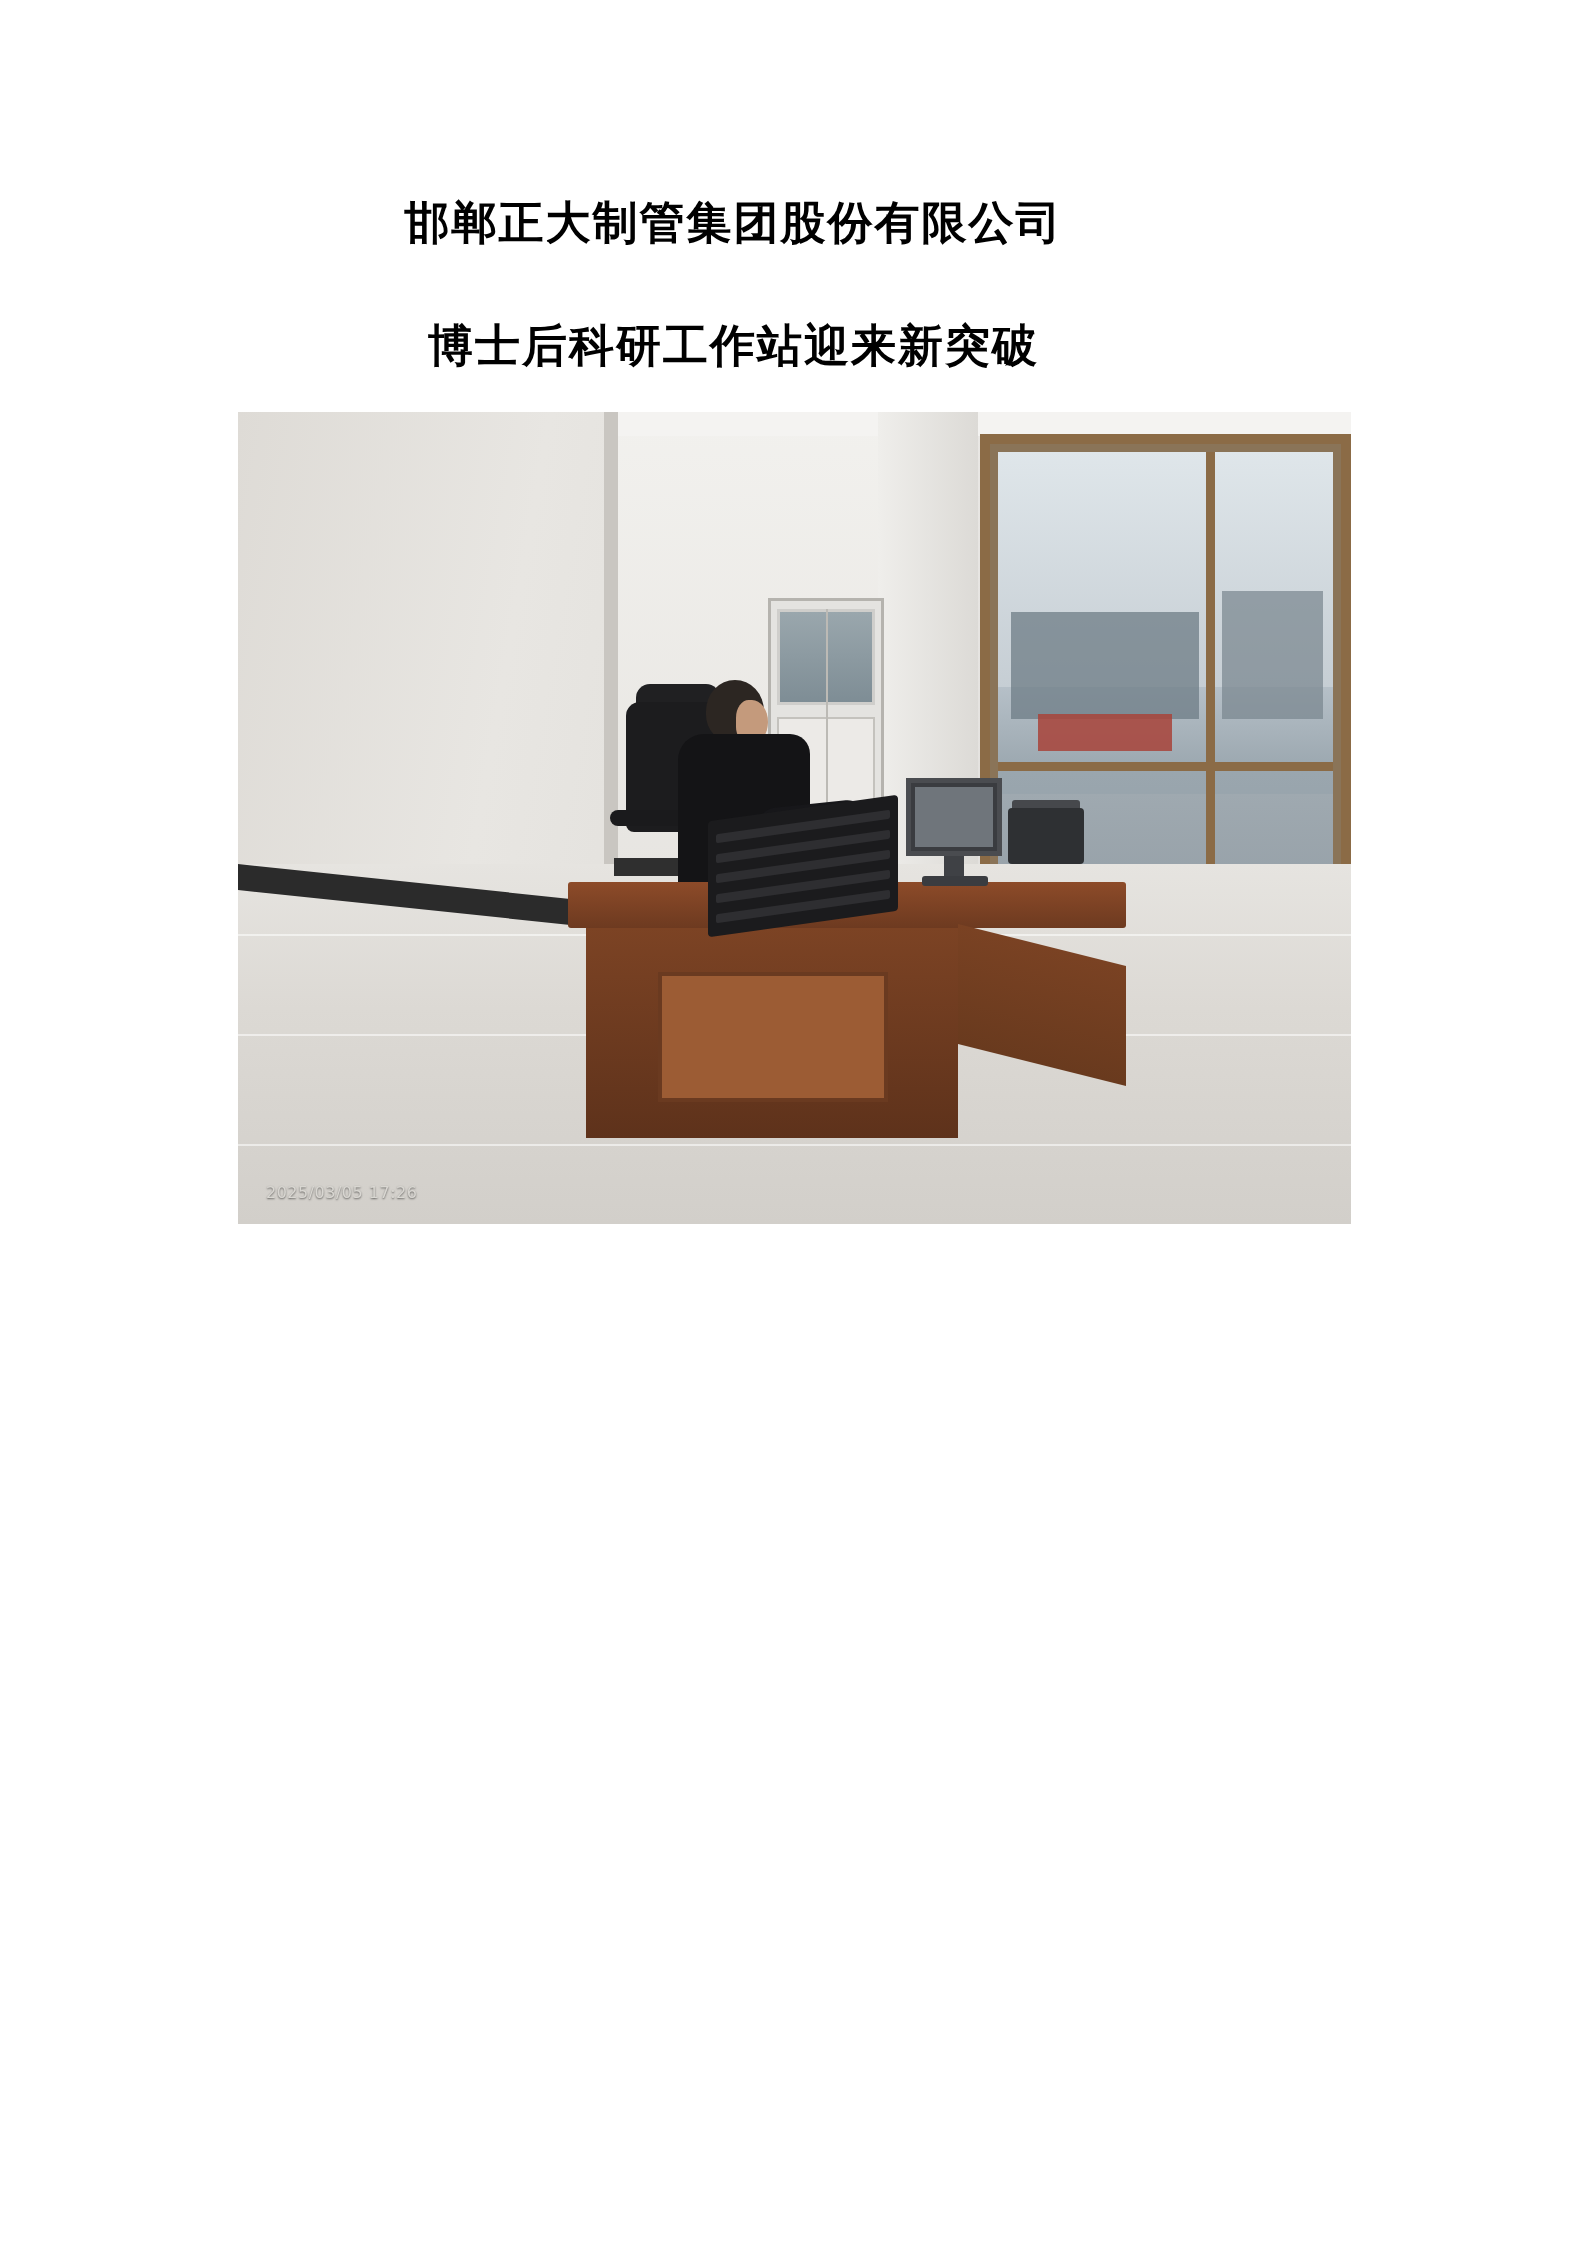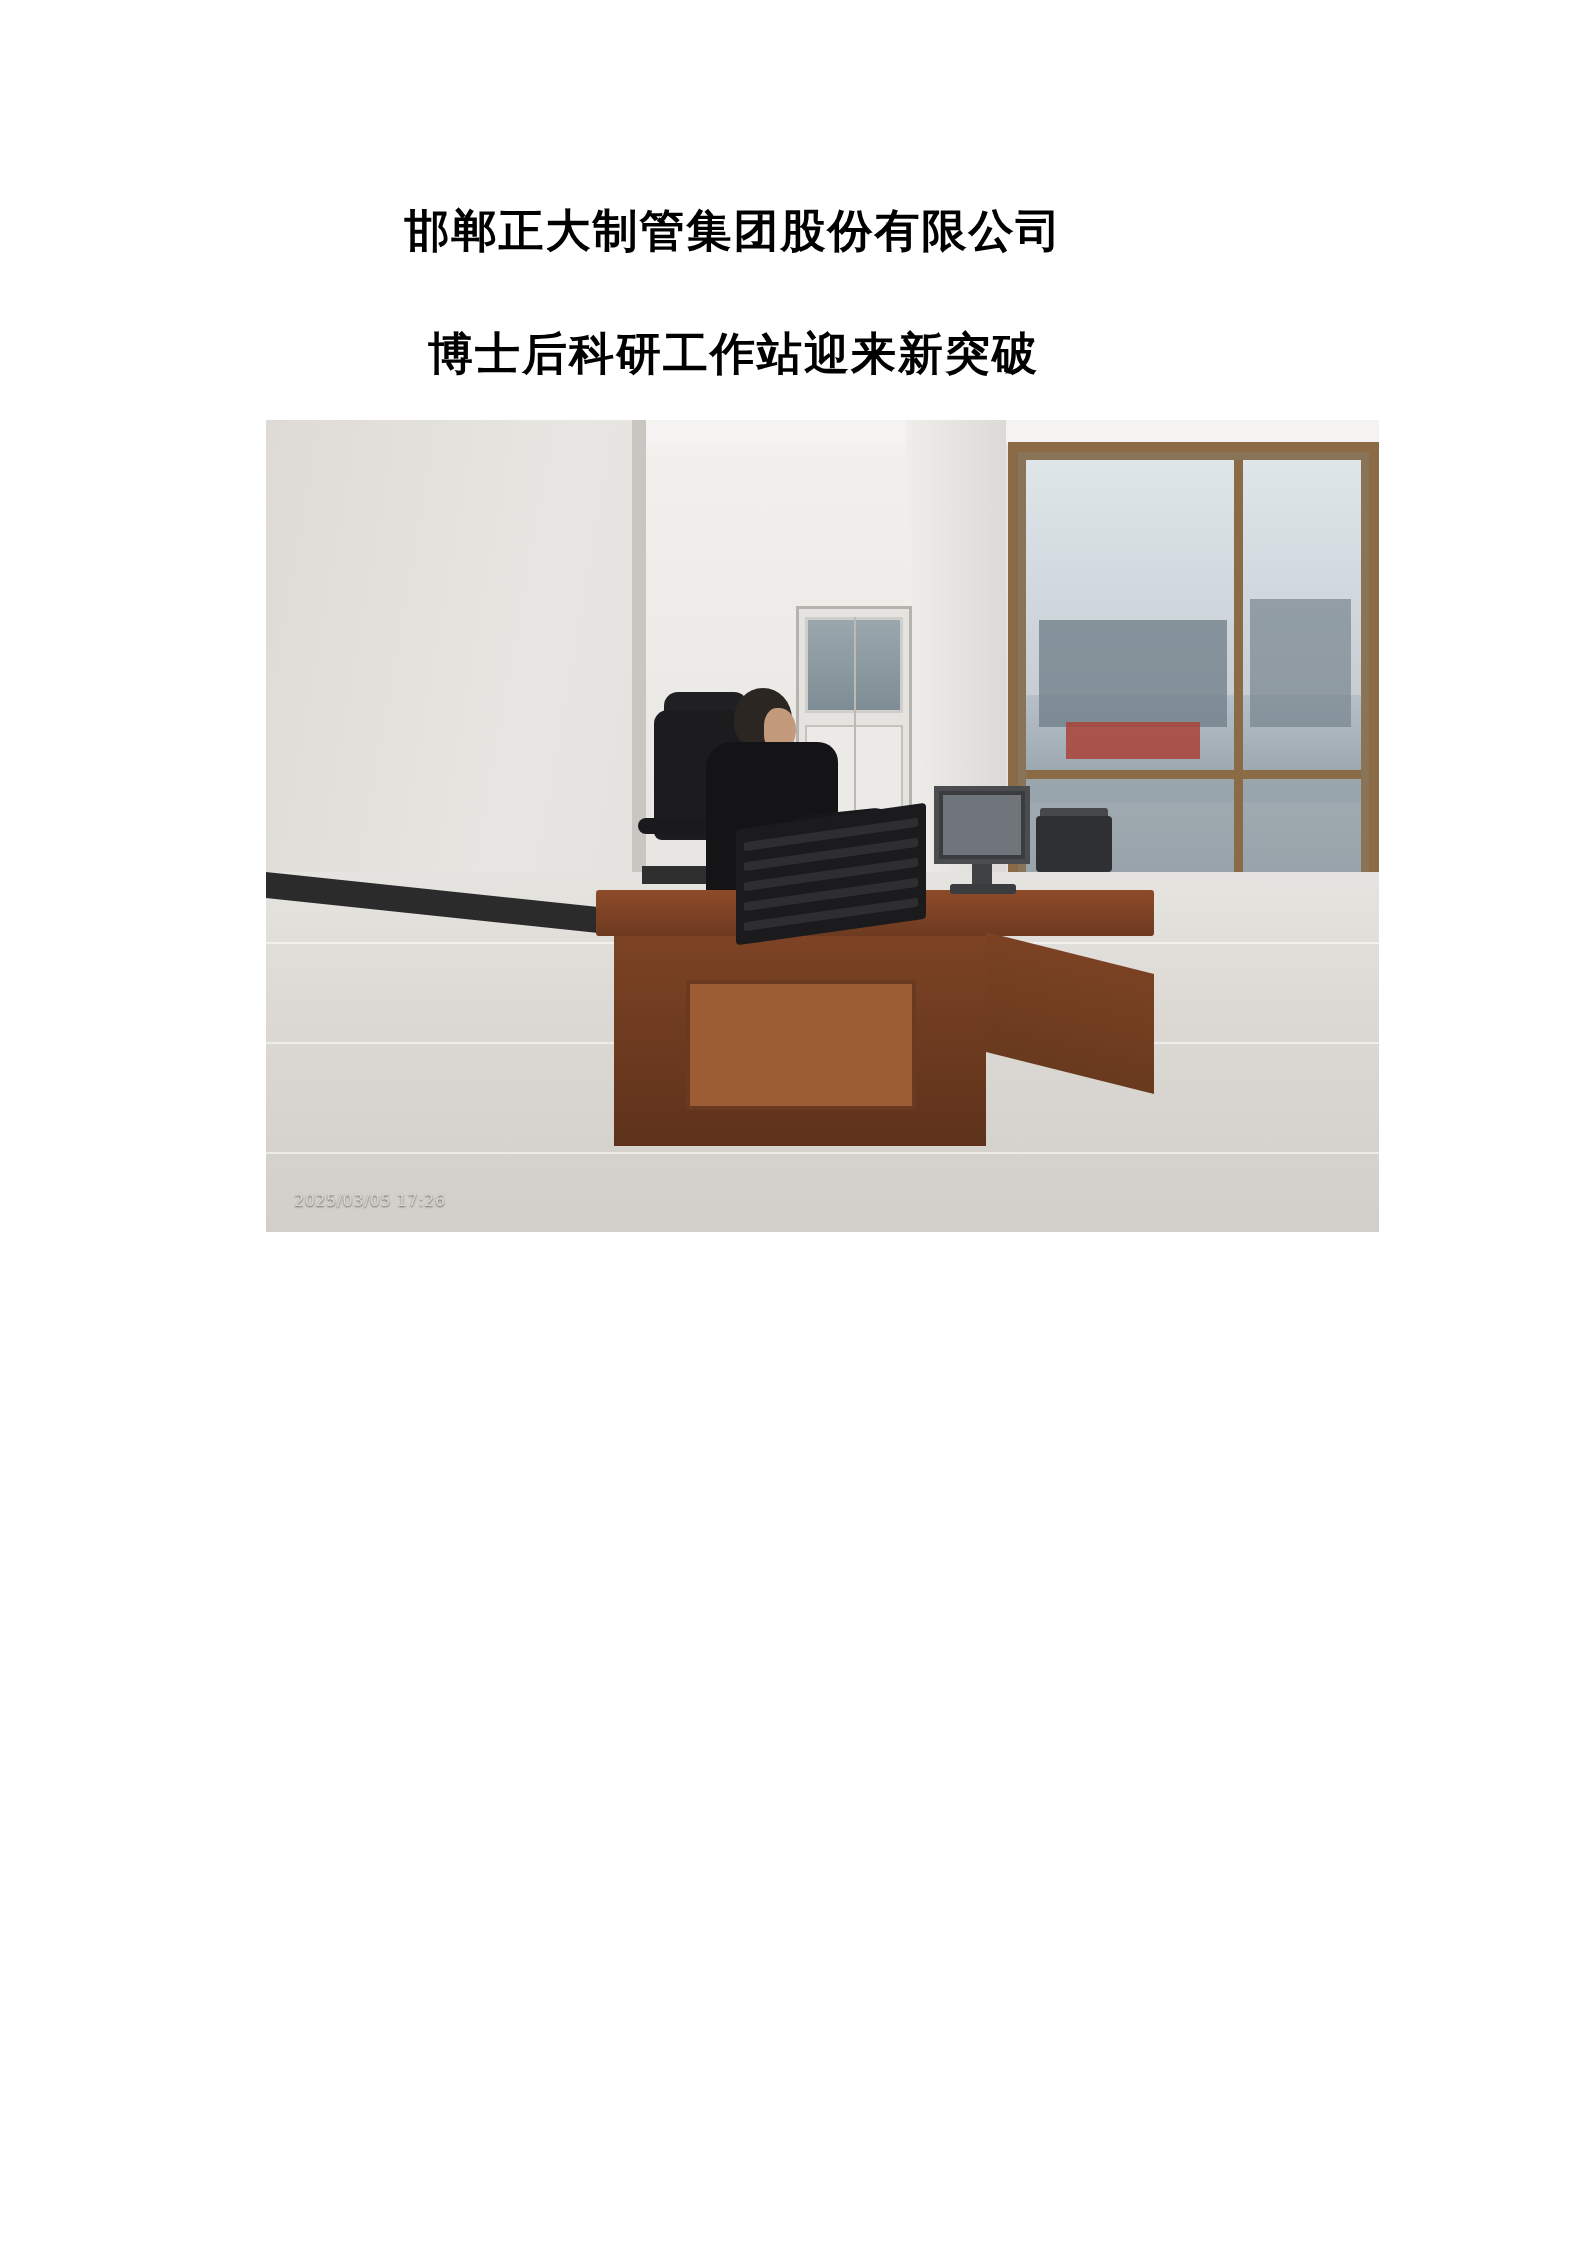--- a/index.html
+++ b/index.html
@@ -13,21 +13,21 @@
     font-family: "Liberation Serif", "DejaVu Serif", serif;
     color: #000000;
     overflow: hidden;
   }
 
   .page {
     position: relative;
     width: 1467px;
     height: 2245px;
     box-sizing: border-box;
-    padding: 12px 238px;
+    padding: 4px 238px;
     background: #fff;
   }
 
   .title-block {
     padding-top: 196px;
     text-align: center;
   }
 
   .doc-title {
     font-family: "DejaVu Serif", "Liberation Serif", serif;
@@ -58,21 +58,20 @@
   }
 
   
   .figure {
     margin-top: 44px;
     width: 1113px;
     height: 812px;
     position: relative;
     overflow: hidden;
     background: #d7d5d2;
-    margin-left: 28px;
   }
 
   .photo {
     position: absolute;
     inset: 0;
     background: linear-gradient(#e9e7e4, #dedcd9);
   }
 
   
   .wall-left {

